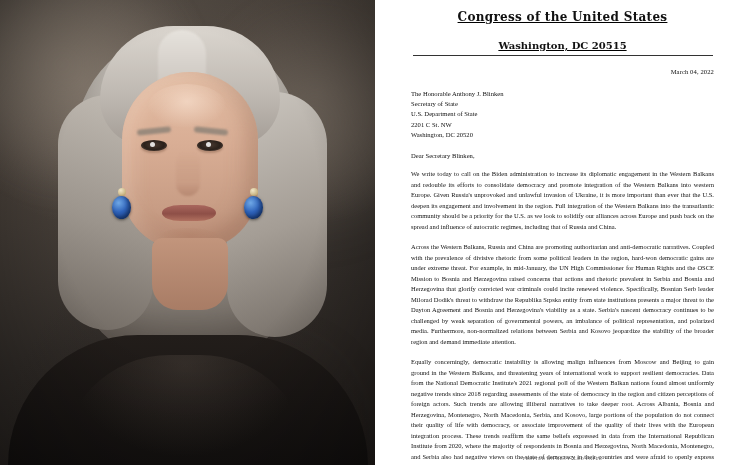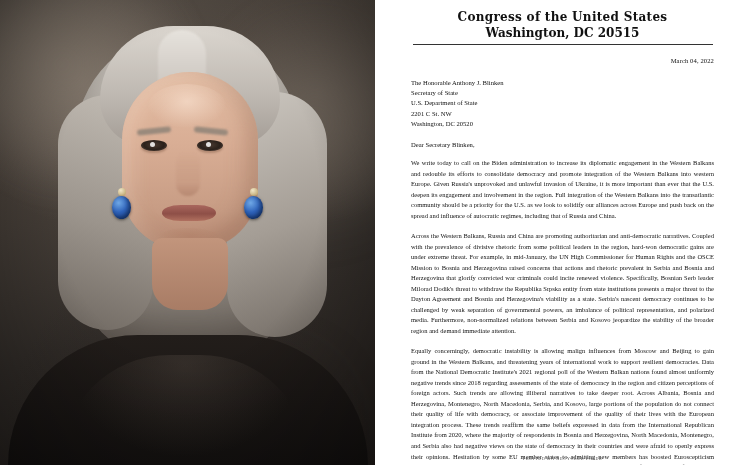--- a/index.html
+++ b/index.html
@@ -269,33 +269,34 @@
   .letter-inner {
     position: absolute;
     left: 0; top: 0;
     width: 375px;
     height: 465px;
     padding: 0;
   }
   .letterhead {
     text-align: center;
     padding-top: 10px;
+    text-decoration: underline;
   }
   .letterhead-title {
     font-family: "DejaVu Serif", serif;
     font-size: 12px;
     letter-spacing: 0.3px;
     color: #111;
     font-weight: 700;
   }
   .letterhead-sub {
     font-family: "DejaVu Serif", serif;
-    font-size: 12px;
-    color: #111;
-    margin-top: 2px;
+    font-size: 10px;
+    color: #111;
+    margin-top: 16px;
     font-weight: 700;
   }
   .rule {
     width: 300px;
     height: 1px;
     background: #333;
     margin: 4px auto 0 auto;
   }
   .body-wrap {
     padding: 0 36px 0 36px;

